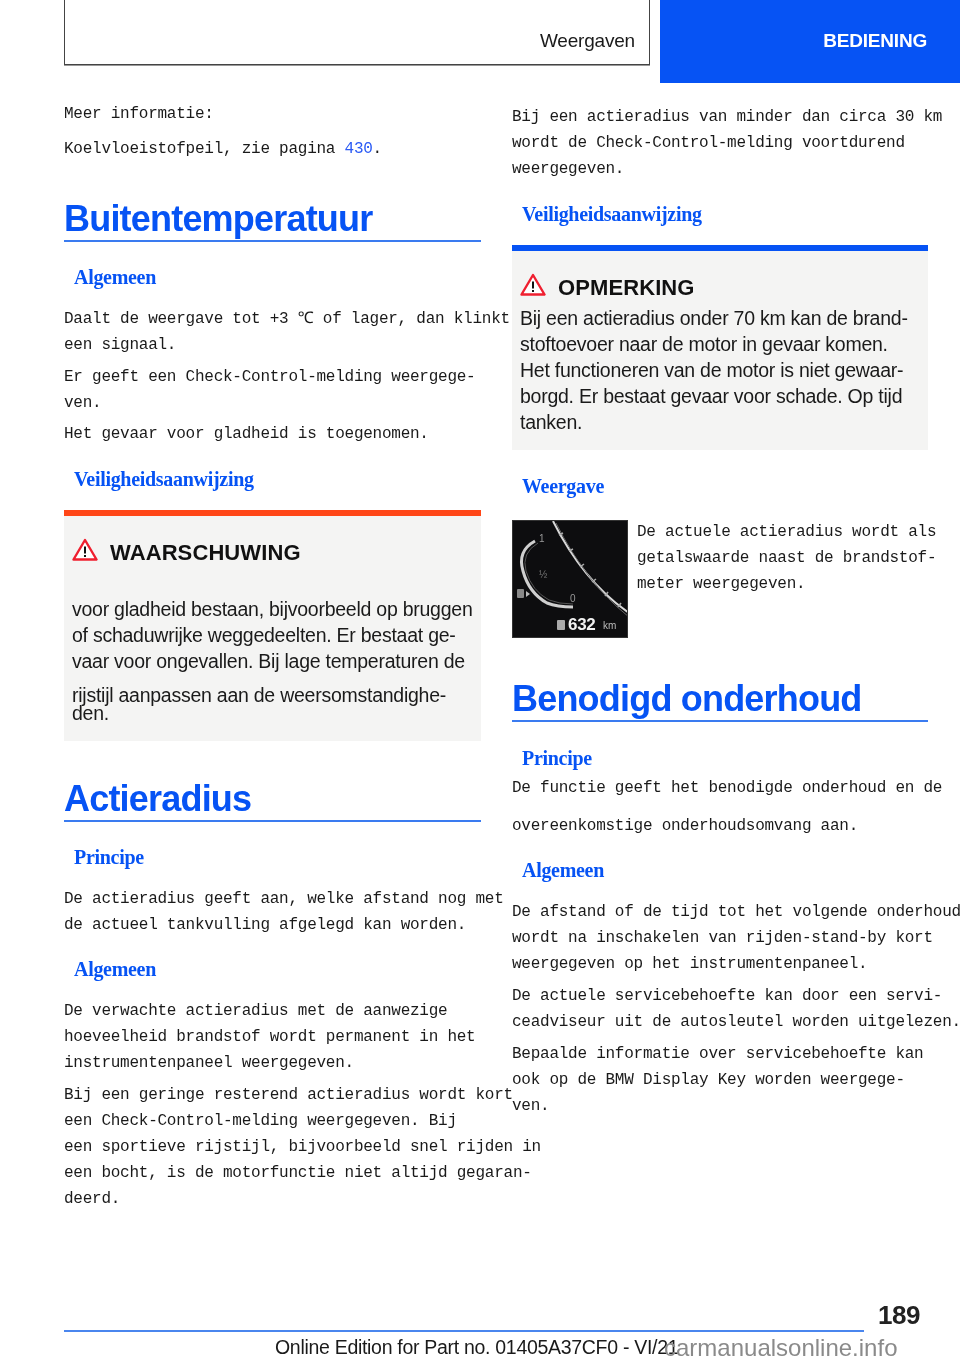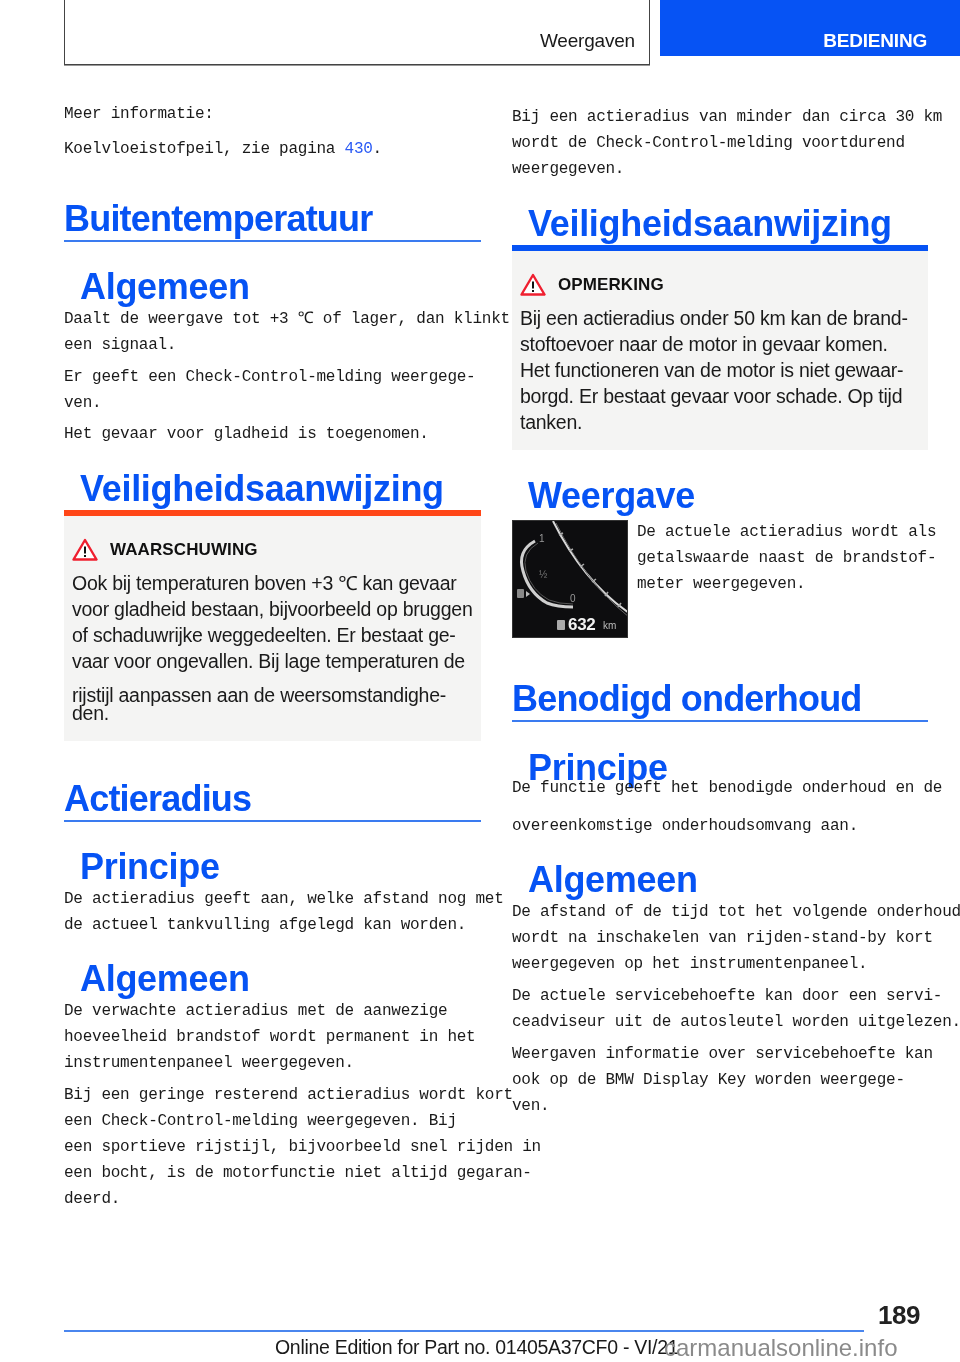--- a/index.html
+++ b/index.html
@@ -10,45 +10,45 @@
     .hdr-left {
       position: absolute; left: 64px; top: 0; width: 586px; height: 65px;
       border: 1px solid #444; border-top: none; background: #fff;
       box-shadow: 0 1px 0 #999;
     }
     .hdr-left .txt {
       position: absolute; right: 14px; top: 30px; font-size: 19px; color: #1a1a1a;
       letter-spacing: -0.2px;
     }
     .hdr-right {
-      position: absolute; left: 660px; top: 0; width: 300px; height: 56px;
+      position: absolute; left: 660px; top: 0; width: 300px; height: 83px;
       background: #0653f4;
     }
     .hdr-right .txt {
       position: absolute; right: 33px; top: 30px; font-size: 19px; font-weight: bold; color: #fff;
       letter-spacing: -0.2px;
     }
 
     .col { position: absolute; top: 0; }
     .col-left { left: 64px; width: 417px; }
     .col-right { left: 512px; width: 416px; }
 
     .p { position: absolute; left: 0; font-size: 16px; line-height: 26px; color: #1a1a1a; letter-spacing: -0.25px; white-space: nowrap; font-family: Liberation Mono, monospace; }
     .link { color: #2a5af5; }
 
     .h1 { position: absolute; left: 0; font-size: 36px; font-weight: bold; color: #0653f4; letter-spacing: -0.8px; white-space: nowrap; }
     .h1-rule { position: absolute; left: 0; height: 2px; background: #3a7bf0; }
-    .h2 { position: absolute; left: 16px; font-size: 36px; font-weight: bold; color: #0653f4; letter-spacing: -0.3px; white-space: nowrap; }
+    .h2 { position: absolute; left: 10px; font-size: 20px; font-weight: bold; color: #0653f4; letter-spacing: -0.3px; white-space: nowrap; font-family: Liberation Serif, serif; }
 
     .note {
       position: absolute; left: 0; background: #f4f4f3;
     }
     .note .bar { position: absolute; left: 0; top: 0; right: 0; height: 6px; }
     .note .title {
-      position: absolute; left: 46px; font-size: 17px; font-weight: bold; color: #111; letter-spacing: 0.1px; white-space: nowrap;
+      position: absolute; left: 46px; font-size: 22px; font-weight: bold; color: #111; letter-spacing: 0.1px; white-space: nowrap;
     }
     .note .icon { position: absolute; left: 8px; width: 26px; height: 23px; }
     .note .body { position: absolute; left: 8px; font-size: 19.5px; line-height: 26px; color: #1a1a1a; letter-spacing: -0.25px; white-space: nowrap; }
 
     .gauge { position: absolute; left: 0; width: 116px; height: 118px; background: #0d0d0f; border: 1px solid #333; overflow: hidden; }
 
     .footer-rule { position: absolute; left: 64px; top: 1330px; width: 800px; height: 2px; background: #4a86ee; }
     .footer-page { position: absolute; left: 878px; top: 1300px; font-size: 26px; font-weight: bold; color: #222; letter-spacing: -0.5px; }
     .footer-edition { position: absolute; left: 275px; top: 1336px; font-size: 19.5px; color: #1a1a1a; letter-spacing: -0.3px; white-space: nowrap; }
     .footer-watermark { position: absolute; left: 664px; top: 1334px; font-size: 24px; color: #8a8a8a; letter-spacing: 0px; white-space: nowrap; }
@@ -80,21 +80,20 @@
   <div class="h2" style="top:468px">Veiligheidsaanwijzing</div>
 
   <div class="note" style="top:510px; width:417px; height:231px">
     <div class="bar" style="background:#ff4617"></div>
     <svg class="icon" style="top:28px" viewBox="0 0 26 23">
       <polygon points="13,2 24.5,21.5 1.5,21.5" fill="#fff" stroke="#ef1f2f" stroke-width="2.4" stroke-linejoin="round"></polygon>
       <rect x="12" y="8.5" width="2" height="7" fill="#111"></rect>
       <rect x="12" y="17" width="2" height="2" fill="#111"></rect>
     </svg>
     <div class="title" style="top:30px">WAARSCHUWING</div>
-    <div class="body" style="top:60px">Ook bij temperaturen boven +3 ℃ kan gevaar</div>
     <div class="body" style="top:86px">voor gladheid bestaan, bijvoorbeeld op bruggen</div>
     <div class="body" style="top:112px">of schaduwrijke weggedeelten. Er bestaat ge-</div>
     <div class="body" style="top:138px">vaar voor ongevallen. Bij lage temperaturen de</div>
     <div class="body" style="top:172px">rijstijl aanpassen aan de weersomstandighe-</div>
     <div class="body" style="top:190px">den.</div>
   </div>
 
   <div class="h1" style="top:778px">Actieradius</div>
   <div class="h1-rule" style="top:820px; width:417px"></div>
 
@@ -121,21 +120,21 @@
   <div class="h2" style="top:203px">Veiligheidsaanwijzing</div>
 
   <div class="note" style="top:245px; width:416px; height:205px">
     <div class="bar" style="background:#0653f4"></div>
     <svg class="icon" style="top:28px" viewBox="0 0 26 23">
       <polygon points="13,2 24.5,21.5 1.5,21.5" fill="#fff" stroke="#ef1f2f" stroke-width="2.4" stroke-linejoin="round"></polygon>
       <rect x="12" y="8.5" width="2" height="7" fill="#111"></rect>
       <rect x="12" y="17" width="2" height="2" fill="#111"></rect>
     </svg>
     <div class="title" style="top:30px">OPMERKING</div>
-    <div class="body" style="top:60px">Bij een actieradius onder 50 km kan de brand-</div>
+    <div class="body" style="top:60px">Bij een actieradius onder 70 km kan de brand-</div>
     <div class="body" style="top:86px">stoftoevoer naar de motor in gevaar komen.</div>
     <div class="body" style="top:138px">borgd. Er bestaat gevaar voor schade. Op tijd</div>
     <div class="body" style="top:112px">Het functioneren van de motor is niet gewaar-</div>
     <div class="body" style="top:164px">tanken.</div>
   </div>
 
   <div class="h2" style="top:475px">Weergave</div>
 
   <div class="gauge" style="top:520px">
     <svg width="116" height="118" viewBox="0 0 116 118" style="position:absolute;left:0;top:0">
@@ -171,21 +170,21 @@
   <div class="h2" style="top:747px">Principe</div>
   <div class="p" style="top:775px">De functie geeft het benodigde onderhoud en de</div>
   <div class="p" style="top:813px">overeenkomstige onderhoudsomvang aan.</div>
 
   <div class="h2" style="top:859px">Algemeen</div>
   <div class="p" style="top:899px">De afstand of de tijd tot het volgende onderhoud</div>
   <div class="p" style="top:925px">wordt na inschakelen van rijden-stand-by kort</div>
   <div class="p" style="top:951px">weergegeven op het instrumentenpaneel.</div>
   <div class="p" style="top:983px">De actuele servicebehoefte kan door een servi-</div>
   <div class="p" style="top:1009px">ceadviseur uit de autosleutel worden uitgelezen.</div>
-  <div class="p" style="top:1041px">Weergaven informatie over servicebehoefte kan</div>
+  <div class="p" style="top:1041px">Bepaalde informatie over servicebehoefte kan</div>
   <div class="p" style="top:1067px">ook op de BMW Display Key worden weergege-</div>
   <div class="p" style="top:1093px">ven.</div>
 </div>
 
 <div class="footer-page">189</div>
 <div class="footer-rule"></div>
 <div class="footer-edition">Online Edition for Part no. 01405A37CF0 - VI/21</div>
 <div class="footer-watermark">carmanualsonline.info</div>
 
 </body></html>

